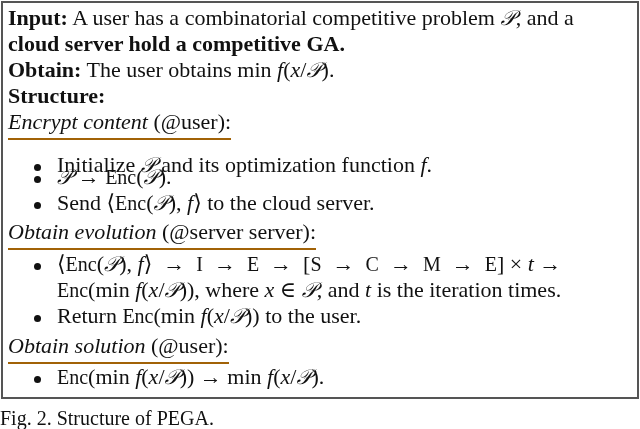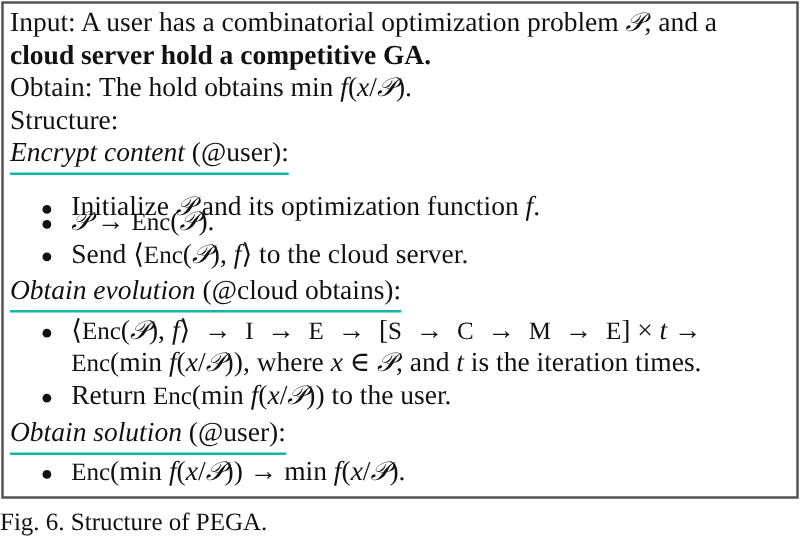--- a/index.html
+++ b/index.html
@@ -1,75 +1,75 @@
 <!DOCTYPE html>
 <html><head>
   <meta charset="utf-8">
   <style>
     html, body { margin: 0; padding: 0; background: #ffffff; }
     body { width: 640px; height: 429px; position: relative; overflow: hidden;
       font-family: "Liberation Serif", "DejaVu Serif", serif; color: #111; }
     .box { position: absolute; left: 1px; top: 1px; width: 634px; height: 394px;
       border: 2px solid #555; box-sizing: content-box; }
     .line { position: absolute; left: 8px; font-size: 22px; line-height: 26px; white-space: nowrap; }
-    .b { font-weight: normal; }
+    .b { font-weight: bold; }
     .i { font-style: italic; }
     .tt { font-family: Liberation Serif, serif; font-size: 20px; }
     .cal { font-family: "DejaVu Serif", serif; font-style: italic; font-size: 21px; }
     .m { font-style: italic; }
     .sec { position: absolute; left: 8px; font-size: 22px; line-height: 26px; white-space: nowrap;
-      padding-bottom: 3px; border-bottom: 2px solid #14b8a6; }
+      padding-bottom: 3px; border-bottom: 2px solid #a16207; }
     .bullet { position: absolute; left: 34px; font-size: 22px; line-height: 26px; white-space: nowrap; }
     .bullet .dot { display: inline-block; width: 7px; height: 7px; border-radius: 50%; background: #111;
       vertical-align: middle; margin-right: 16px; position: relative; top: 1px; }
     .cont { position: absolute; left: 57px; font-size: 22px; line-height: 26px; white-space: nowrap; text-align: right; }
     .caption { position: absolute; left: 0px; top: 406px; font-size: 20px; line-height: 24px; white-space: nowrap; }
   </style>
 </head>
 <body>
 
 <div class="box"></div>
 
 <div class="line" style="top:5px;">
-  <span class="b">Input:</span><span> A user has a combinatorial optimization problem </span><span class="cal">𝒫</span><span>, and a</span>
+  <span class="b">Input:</span><span> A user has a combinatorial competitive problem </span><span class="cal">𝒫</span><span>, and a</span>
 </div>
 <div class="line" style="top:31px;font-weight:bold;">cloud server hold a competitive GA.</div>
 
 <div class="line" style="top:57px;">
-  <span class="b">Obtain:</span><span> The hold obtains min </span><span class="m">f</span>(<span class="m">x</span>/<span class="cal">𝒫</span>).
+  <span class="b">Obtain:</span><span> The user obtains min </span><span class="m">f</span>(<span class="m">x</span>/<span class="cal">𝒫</span>).
 </div>
 
 <div class="line b" style="top:83px;">Structure:</div>
 
 <div class="sec" style="top:109px;">
   <span class="i">Encrypt content</span><span> (@user):</span>
 </div>
 <div class="bullet" style="top:152px;">
   <span class="dot"></span>Initialize <span class="cal">𝒫</span> and its optimization function <span class="m">f</span>.
 </div>
 <div class="bullet" style="top:164px;">
   <span class="dot"></span><span class="cal">𝒫</span> → <span class="tt">Enc</span>(<span class="cal">𝒫</span>).
 </div>
 <div class="bullet" style="top:190px;">
   <span class="dot"></span>Send ⟨<span class="tt">Enc</span>(<span class="cal">𝒫</span>), <span class="m">f</span>⟩ to the cloud server.
 </div>
 
 <div class="sec" style="top:219px;">
-  <span class="i">Obtain evolution</span><span> (@cloud obtains):</span>
+  <span class="i">Obtain evolution</span><span> (@server server):</span>
 </div>
 <div class="bullet" style="top:251px;">
   <span class="dot"></span>⟨<span class="tt">Enc</span>(<span class="cal">𝒫</span>), <span class="m">f</span>⟩ &nbsp;→ &nbsp;<span class="tt">I</span> &nbsp;→ &nbsp;<span class="tt">E</span> &nbsp;→ &nbsp;[<span class="tt">S</span> &nbsp;→ &nbsp;<span class="tt">C</span> &nbsp;→ &nbsp;<span class="tt">M</span> &nbsp;→ &nbsp;<span class="tt">E</span>] × <span class="m">t</span> →
 </div>
 <div class="cont" style="top:277px;">
   <span class="tt">Enc</span>(min <span class="m">f</span>(<span class="m">x</span>/<span class="cal">𝒫</span>)), where <span class="m">x</span> ∈ <span class="cal">𝒫</span>, and <span class="m">t</span> is the iteration times.
 </div>
 <div class="bullet" style="top:303px;">
   <span class="dot"></span>Return <span class="tt">Enc</span>(min <span class="m">f</span>(<span class="m">x</span>/<span class="cal">𝒫</span>)) to the user.
 </div>
 
 <div class="sec" style="top:333px;">
   <span class="i">Obtain solution</span><span> (@user):</span>
 </div>
 <div class="bullet" style="top:364px;">
   <span class="dot"></span><span class="tt">Enc</span>(min <span class="m">f</span>(<span class="m">x</span>/<span class="cal">𝒫</span>)) → min <span class="m">f</span>(<span class="m">x</span>/<span class="cal">𝒫</span>).
 </div>
 
-<div class="caption">Fig. 6.  Structure of PEGA.</div>
+<div class="caption">Fig. 2.  Structure of PEGA.</div>
 
 </body></html>

